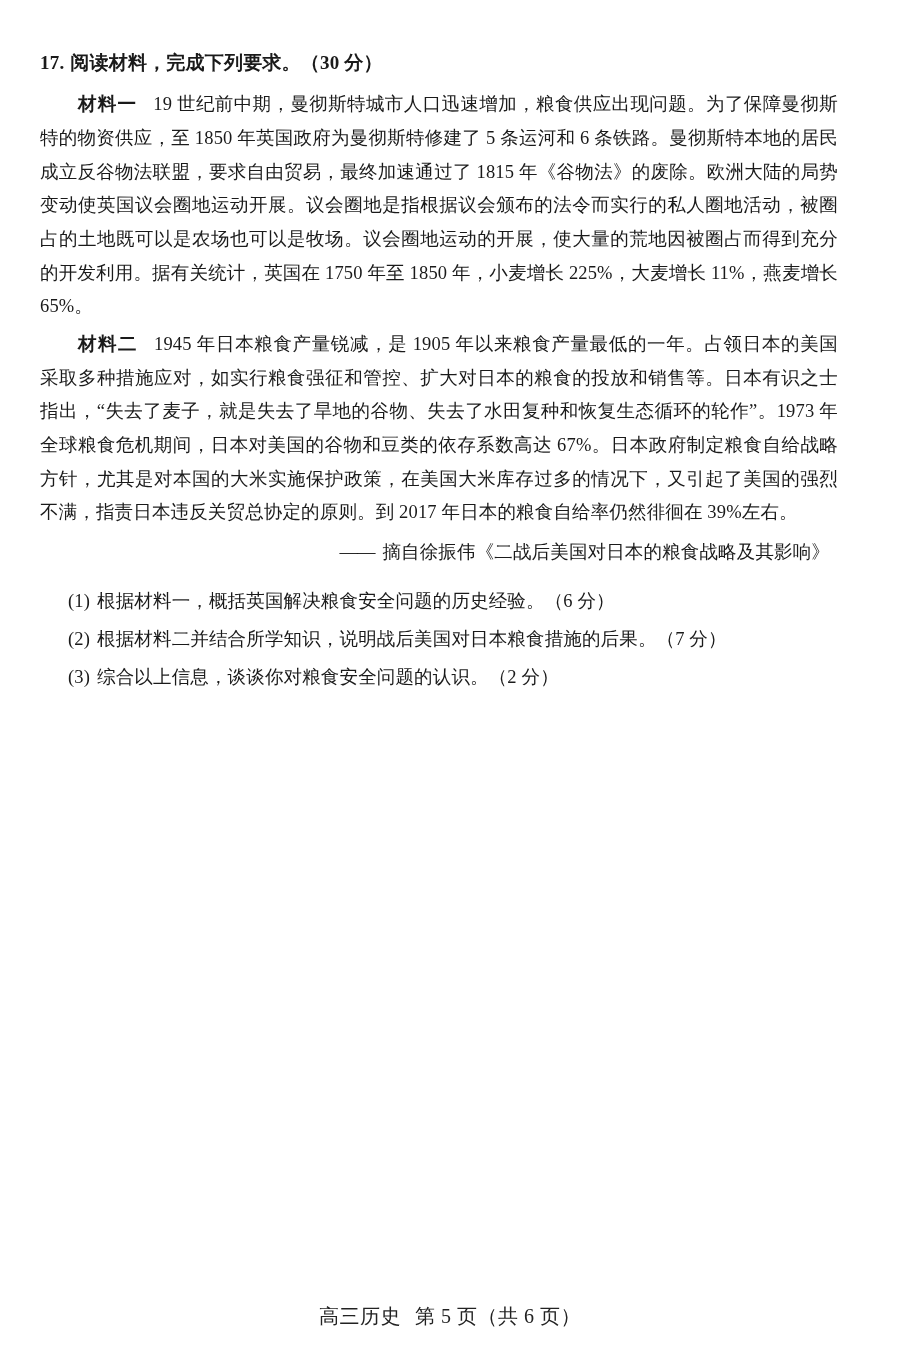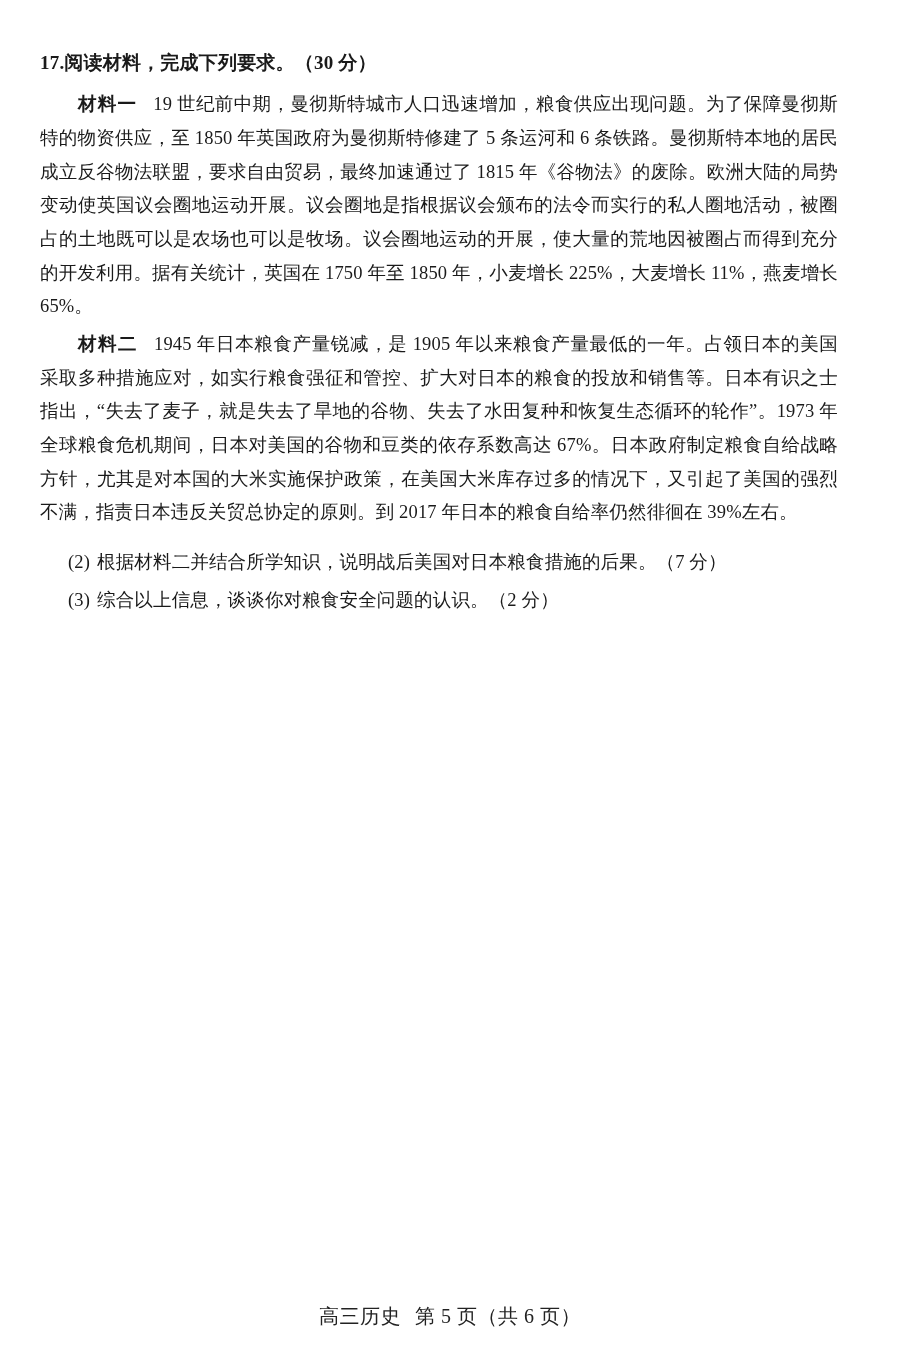--- a/index.html
+++ b/index.html
@@ -25,20 +25,21 @@
     box-sizing: border-box;
   }
   .q-head {
     font-size: 19px;
     line-height: 1.6;
     margin: 0 0 10px 0;
     letter-spacing: 0.2px;
   }
   .q-num {
     font-weight: 600;
+    margin-right: 6px;
   }
   .q-head-text {
     font-weight: 600;
   }
   .material {
     font-size: 18.5px;
     line-height: 1.82;
     text-align: justify;
     text-justify: inter-ideograph;
     margin: 0 0 4px 0;
@@ -106,22 +107,28 @@
 
   <p class="material">
     <span class="mat-label">材料一</span><span>19 世纪前中期，曼彻斯特城市人口迅速增加，粮食供应出现问题。为了保障曼彻斯特的物资供应，至 1850 年英国政府为曼彻斯特修建了 5 条运河和 6 条铁路。曼彻斯特本地的居民成立反谷物法联盟，要求自由贸易，最终加速通过了 1815 年《谷物法》的废除。欧洲大陆的局势变动使英国议会圈地运动开展。议会圈地是指根据议会颁布的法令而实行的私人圈地活动，被圈占的土地既可以是农场也可以是牧场。议会圈地运动的开展，使大量的荒地因被圈占而得到充分的开发利用。据有关统计，英国在 1750 年至 1850 年，小麦增长 225%，大麦增长 11%，燕麦增长 65%。</span>
   </p>
 
 
   <p class="material">
     <span class="mat-label">材料二</span><span>1945 年日本粮食产量锐减，是 1905 年以来粮食产量最低的一年。占领日本的美国采取多种措施应对，如实行粮食强征和管控、扩大对日本的粮食的投放和销售等。日本有识之士指出，“失去了麦子，就是失去了旱地的谷物、失去了水田复种和恢复生态循环的轮作”。1973 年全球粮食危机期间，日本对美国的谷物和豆类的依存系数高达 67%。日本政府制定粮食自给战略方针，尤其是对本国的大米实施保护政策，在美国大米库存过多的情况下，又引起了美国的强烈不满，指责日本违反关贸总协定的原则。到 2017 年日本的粮食自给率仍然徘徊在 39%左右。</span>
   </p>
 
+  <p class="source right">
+    <span class="dash">——</span><span>摘自徐振伟《二战后美国对日本的粮食战略及其影响》</span>
+  </p>
 
   <ul class="sub-list">
+    <li class="sub-item">
+      <span class="marker">(1)</span><span>根据材料一，概括英国解决粮食安全问题的历史经验。（6 分）</span>
+    </li>
     <li class="sub-item">
       <span class="marker">(2)</span><span>根据材料二并结合所学知识，说明战后美国对日本粮食措施的后果。（7 分）</span>
     </li>
     <li class="sub-item">
       <span class="marker">(3)</span><span>综合以上信息，谈谈你对粮食安全问题的认识。（2 分）</span>
     </li>
   </ul>
 
 </div>
 

